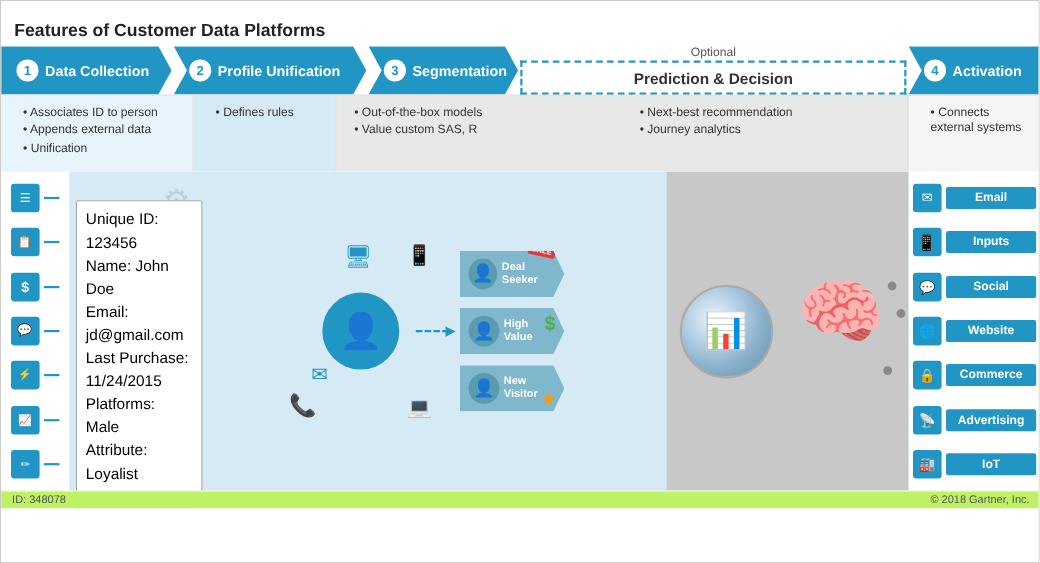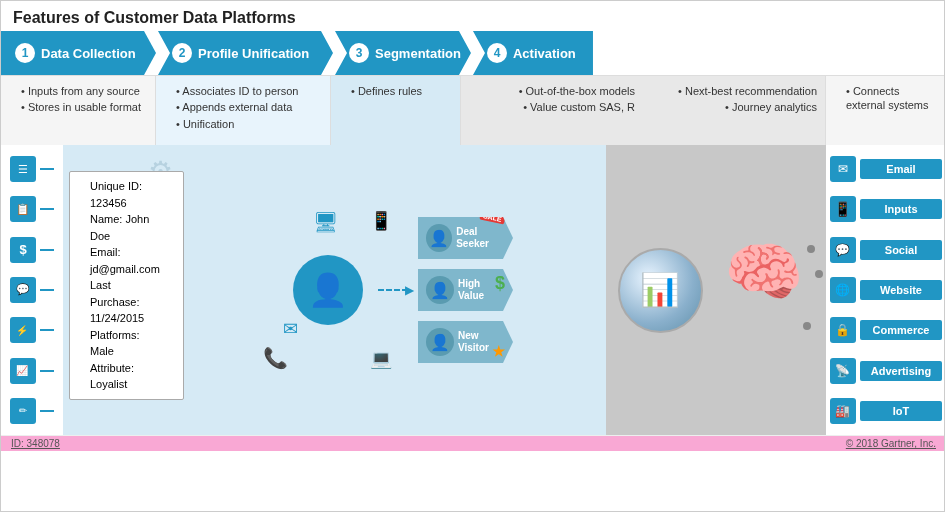--- a/index.html
+++ b/index.html
@@ -1,20 +1,20 @@
 <!DOCTYPE html>
 <html><head>
   <meta charset="utf-8">
   <style>
     * { box-sizing: border-box; margin: 0; padding: 0; }
     body { font-family: Arial, sans-serif; background: #fff; width: 945px; height: 512px; overflow: hidden; border: 1px solid #ccc; }
 
     .main-container { width: 945px; height: 512px; position: relative; background: #fff; }
 
-    .title { font-size: 16px; font-weight: bold; padding: 8px 12px 4px 12px; color: #222; }
+    .title { font-size: 16px; font-weight: bold; padding: 19px 12px 4px 12px; color: #222; }
 
     
     .steps-row { display: flex; align-items: stretch; height: 44px; position: relative; }
 
     .step { display: flex; align-items: center; background: #2196c4; color: #fff; font-weight: bold; font-size: 13px; padding: 0 10px 0 14px; position: relative; clip-path: polygon(0 0, calc(100% - 12px) 0, 100% 50%, calc(100% - 12px) 100%, 0 100%, 12px 50%); margin-left: -1px; }
     .step:first-child { clip-path: polygon(0 0, calc(100% - 12px) 0, 100% 50%, calc(100% - 12px) 100%, 0 100%); margin-left: 0; }
     .step .step-num { background: #fff; color: #2196c4; border-radius: 50%; width: 20px; height: 20px; display: flex; align-items: center; justify-content: center; font-size: 12px; font-weight: bold; margin-right: 6px; flex-shrink: 0; }
     .step-1 { min-width: 155px; }
     .step-2 { min-width: 175px; }
     .step-3 { min-width: 130px; }
@@ -27,46 +27,46 @@
     .step-4 { min-width: 120px; clip-path: polygon(0 0, 100% 0, 100% 100%, 0 100%, 12px 50%); }
 
     
     .desc-row { display: flex; align-items: stretch; background: #f5f5f5; min-height: 70px; border-top: 1px solid #ddd; }
     .desc-cell { flex: 1; padding: 8px 10px 8px 12px; font-size: 11px; color: #333; border-right: 1px solid #ddd; display: flex; align-items: flex-start; }
     .desc-cell:last-child { border-right: none; }
     .desc-cell ul { list-style: none; padding-left: 8px; }
     .desc-cell ul li::before { content: "• "; }
     .desc-cell ul li { margin-bottom: 2px; line-height: 1.3; }
 
-    .desc-cell-prediction { display: flex; text-align: right; }
+    .desc-cell-prediction { display: flex; }
     .desc-col { flex: 1; padding: 8px 8px; font-size: 11px; color: #333; }
     .desc-col ul { list-style: none; padding-left: 8px; }
     .desc-col ul li::before { content: "• "; }
     .desc-col ul li { margin-bottom: 2px; line-height: 1.3; }
 
     
     .left-icons { width: 62px; background: #fff; display: flex; flex-direction: column; align-items: center; justify-content: space-around; padding: 4px 0; border-right: none; }
     .icon-row { display: flex; align-items: center; gap: 4px; }
     .icon-box { width: 26px; height: 26px; background: #2196c4; border-radius: 3px; display: flex; align-items: center; justify-content: center; color: #fff; font-size: 11px; }
     .icon-line { width: 14px; height: 2px; background: #2196c4; }
 
     
     .center-area { flex: 1; background: #d6eaf5; position: relative; display: flex; padding: 6px; gap: 6px; }
 
     
-    .profile-box { background: #fff; border: 1px solid #aaa; border-radius: 2px; padding: 6px 20px; font-size: 11px; line-height: 1.5; min-width: 105px; max-width: 115px; align-self: flex-start; margin-top: 20px; z-index: 2; }
+    .profile-box { background: #fff; border: 1px solid #aaa; border-radius: 2px; padding: 6px 8px; font-size: 14px; line-height: 1.5; min-width: 105px; max-width: 115px; align-self: flex-start; margin-top: 20px; z-index: 2; }
 
     
     .right-icons { width: 120px; background: #fff; display: flex; flex-direction: column; align-items: stretch; justify-content: space-around; padding: 4px 4px; }
     .right-icon-row { display: flex; align-items: center; gap: 4px; }
     .right-icon-box { width: 26px; height: 26px; background: #2196c4; border-radius: 3px; display: flex; align-items: center; justify-content: center; color: #fff; font-size: 12px; }
     .right-label-box { flex: 1; background: #2196c4; color: #fff; font-size: 11px; font-weight: bold; padding: 4px 6px; border-radius: 2px; text-align: center; }
 
     
-    .footer { display: flex; justify-content: space-between; padding: 2px 10px; font-size: 10px; color: #555; background: #f9a8d4; border-top: 1px solid #eee; text-decoration: underline; }
+    .footer { display: flex; justify-content: space-between; padding: 2px 10px; font-size: 10px; color: #555; background: #bef264; border-top: 1px solid #eee; }
 
     .main-visual-row { display: flex; flex: 1; overflow: hidden; }
   </style>
 </head>
 <body>
 
 <div class="main-container">
 
   <div class="title">Features of Customer Data Platforms</div>
 
@@ -80,35 +80,35 @@
     <div class="step step-2" style="margin-left:2px;">
       <div class="step-num">2</div>
       <span>Profile Unification</span>
     </div>
 
     <div class="step step-3" style="margin-left:2px;">
       <div class="step-num">3</div>
       <span>Segmentation</span>
     </div>
 
+    <div class="optional-box" style="margin-left:2px; flex:1;">
+      <div class="optional-label">Optional</div>
+      <div class="prediction-box">
+        <span class="prediction-text">Prediction &amp; Decision</span>
+      </div>
+    </div>
 
     <div class="step step-4" style="margin-left:2px;">
       <div class="step-num">4</div>
       <span>Activation</span>
     </div>
   </div>
 
   <div class="desc-row">
 
-    <div class="desc-cell" style="min-width:155px; max-width:155px;">
-      <ul>
-        <li>Inputs from any source</li>
-        <li>Stores in usable format</li>
-      </ul>
-    </div>
 
     <div class="desc-cell" style="min-width:175px; max-width:175px; background: #e8f4fc;">
       <ul>
         <li>Associates ID to person</li>
         <li>Appends external data</li>
         <li>Unification</li>
       </ul>
     </div>
 
     <div class="desc-cell" style="min-width:130px; max-width:130px; background: #d6eaf5;">

